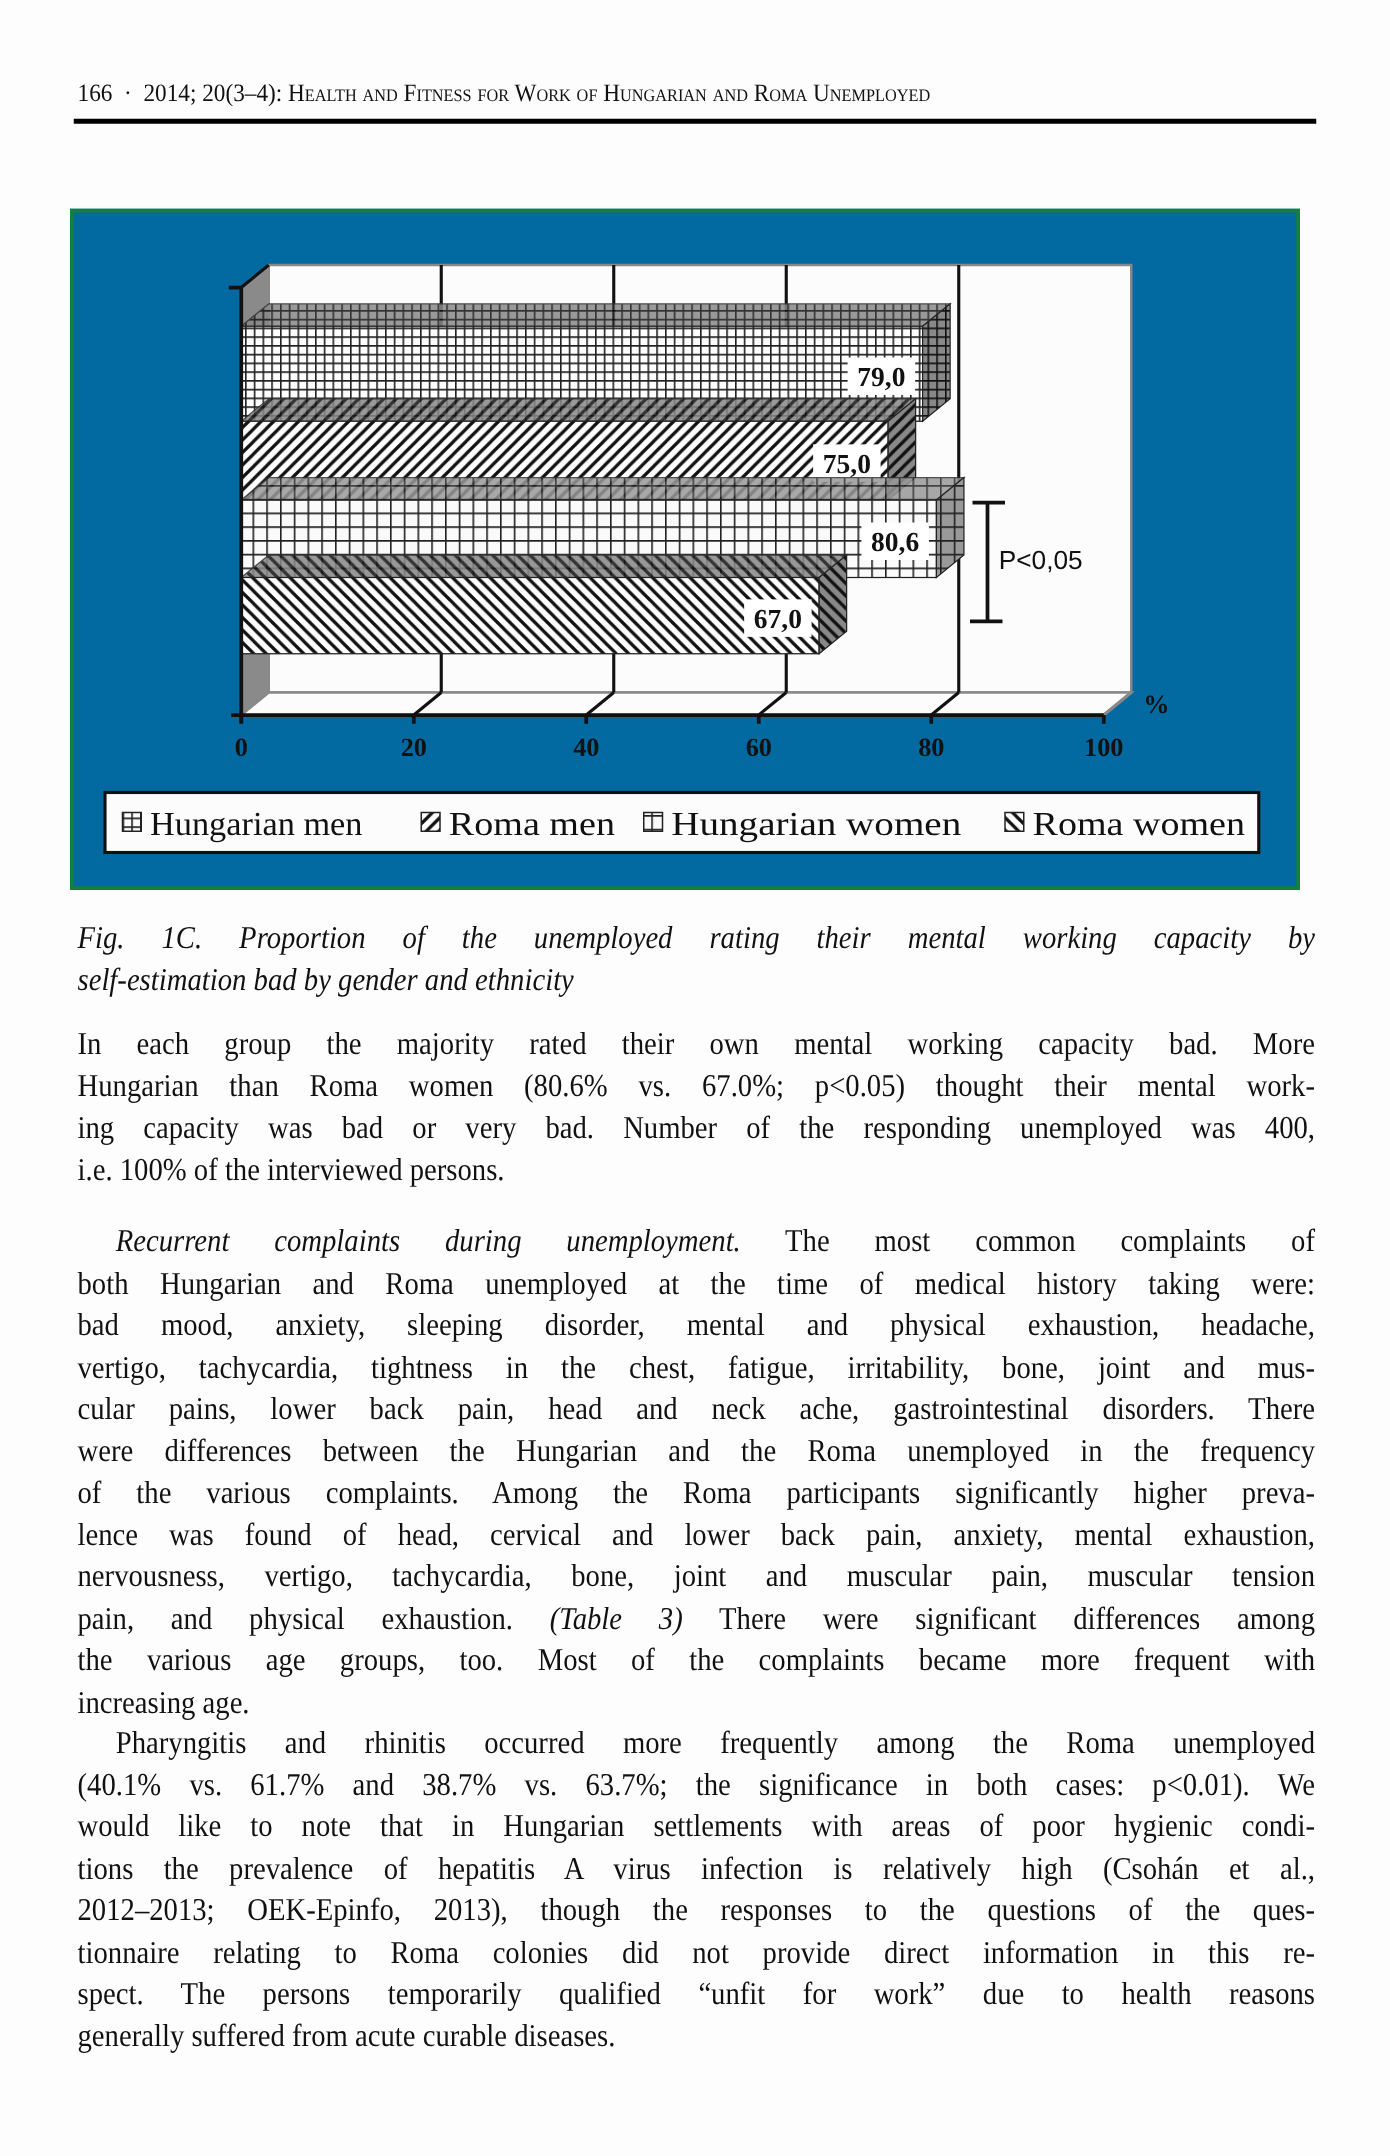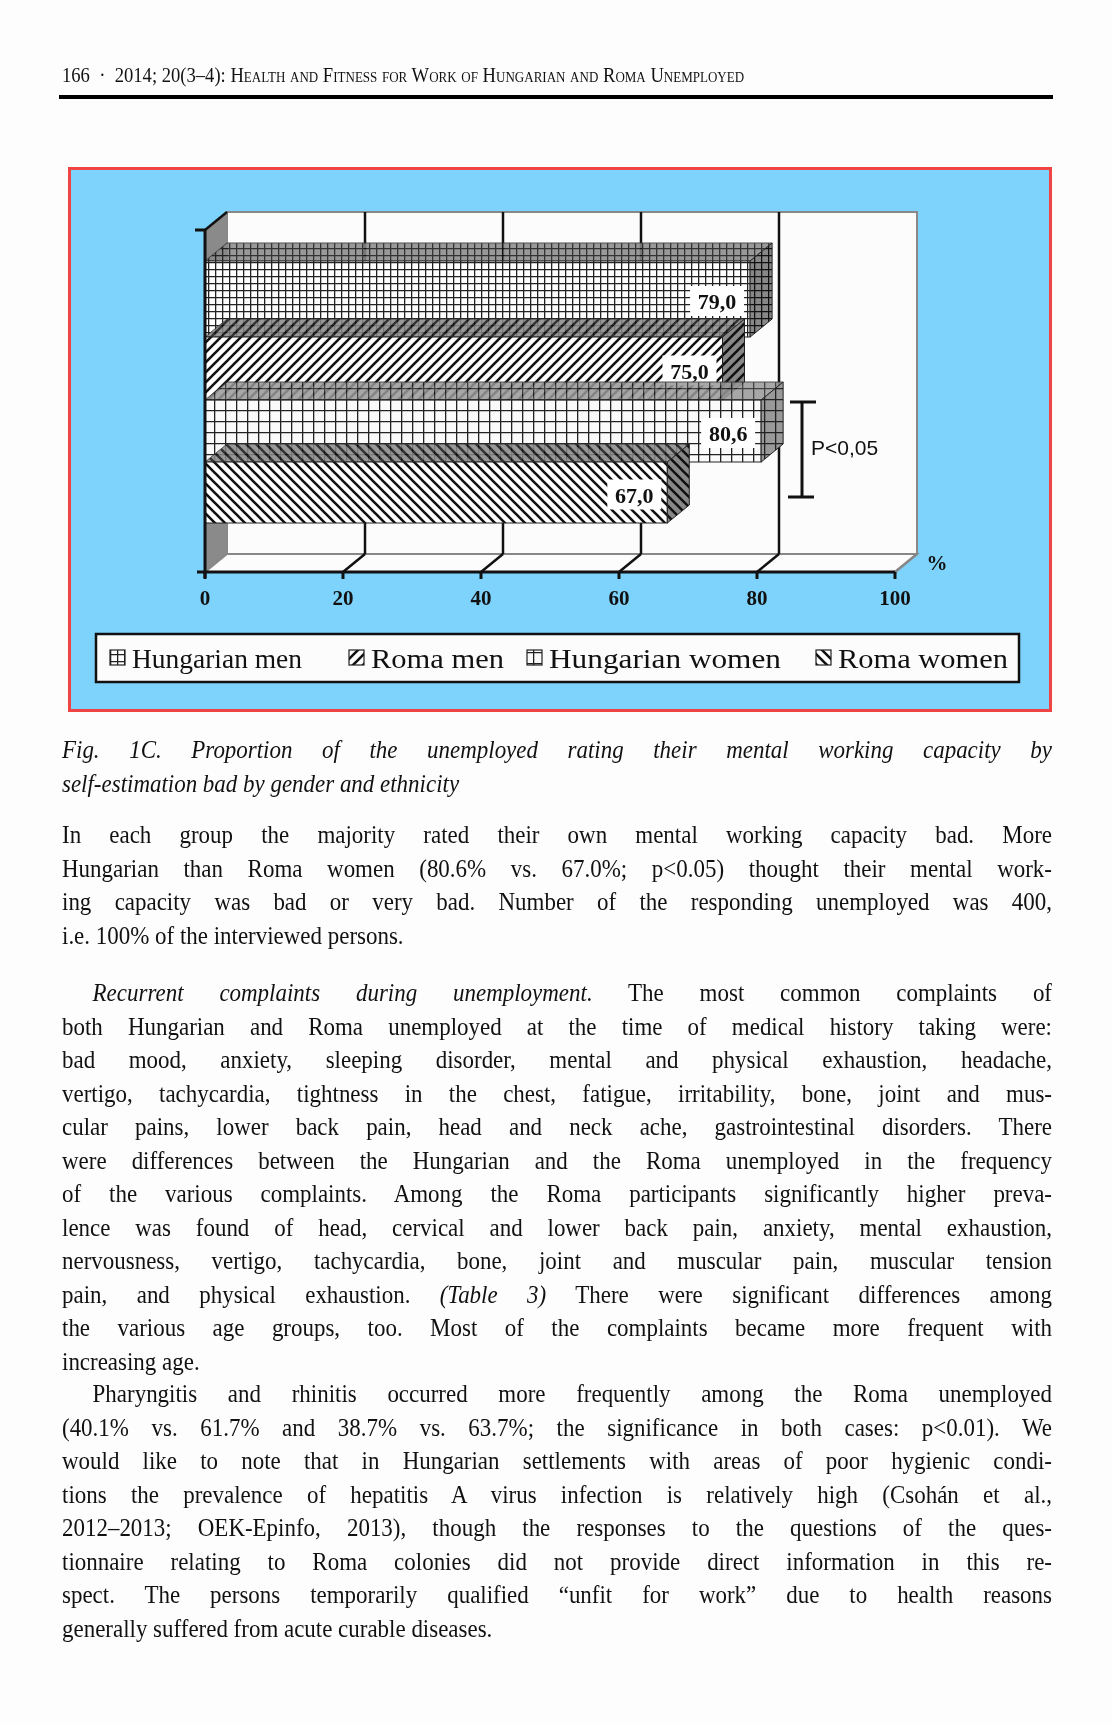--- a/index.html
+++ b/index.html
@@ -3,22 +3,22 @@
 <meta charset="utf-8">
 <style>
   html, body { margin: 0; padding: 0; background: #fcfdfc; }
   body { width: 1112px; height: 1725px; position: relative; overflow: hidden;
          font-family: "Liberation Serif", "DejaVu Serif", serif; color: #111; }
   .running-head { position: absolute; left: 62px; top: 64px; width: 990px;
                   font-size: 20px; letter-spacing: 0; white-space: nowrap; transform: scaleX(0.93); transform-origin: left top; }
   .running-head .sc { font-variant: small-caps; }
   .head-rule { position: absolute; left: 59px; top: 95px; width: 994px; height: 4px; background: #000; }
 
-  .chart-box { position: absolute; left: 68px; top: 167px; width: 978px; height: 539px;
-               border: 3px solid #ef4444; background: #7dd3fc; box-sizing: content-box; }
+  .chart-box { position: absolute; left: 56px; top: 167px; width: 978px; height: 539px;
+               border: 3px solid #15803d; background: #0369a1; box-sizing: content-box; }
   .chart-svg { position: absolute; left: 0; top: 0; }
 
   .caption { position: absolute; left: 62px; top: 733px; width: 990px;
              font-style: italic; font-size: 25.5px; line-height: 33.5px; text-align: justify;
              transform: scaleX(0.9); transform-origin: left top; width: 1100px; }
   .body-text { position: absolute; left: 62px; width: 1100px; font-size: 25.5px; line-height: 33.5px;
                text-align: justify; transform: scaleX(0.9); transform-origin: left top; }
   .it { font-style: italic; }
   .line { display: block; text-align: justify; text-align-last: justify; white-space: nowrap; }
   .line.last { text-align-last: left; }

